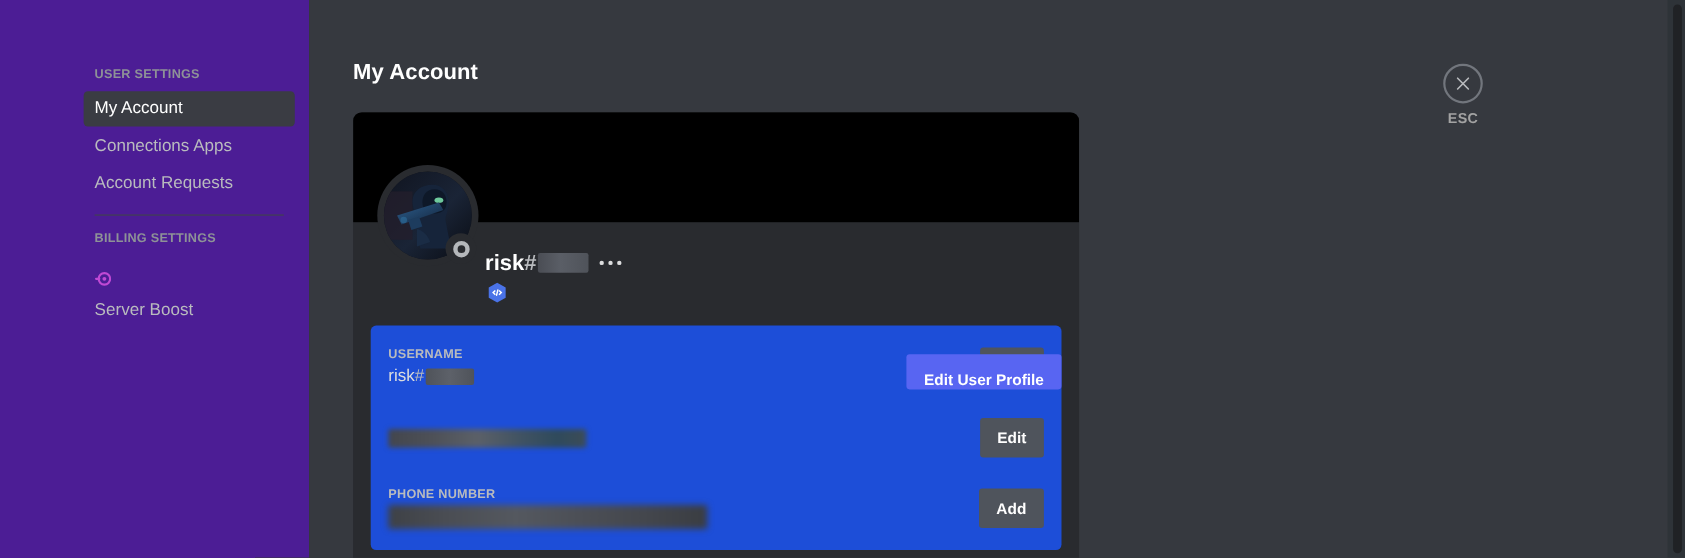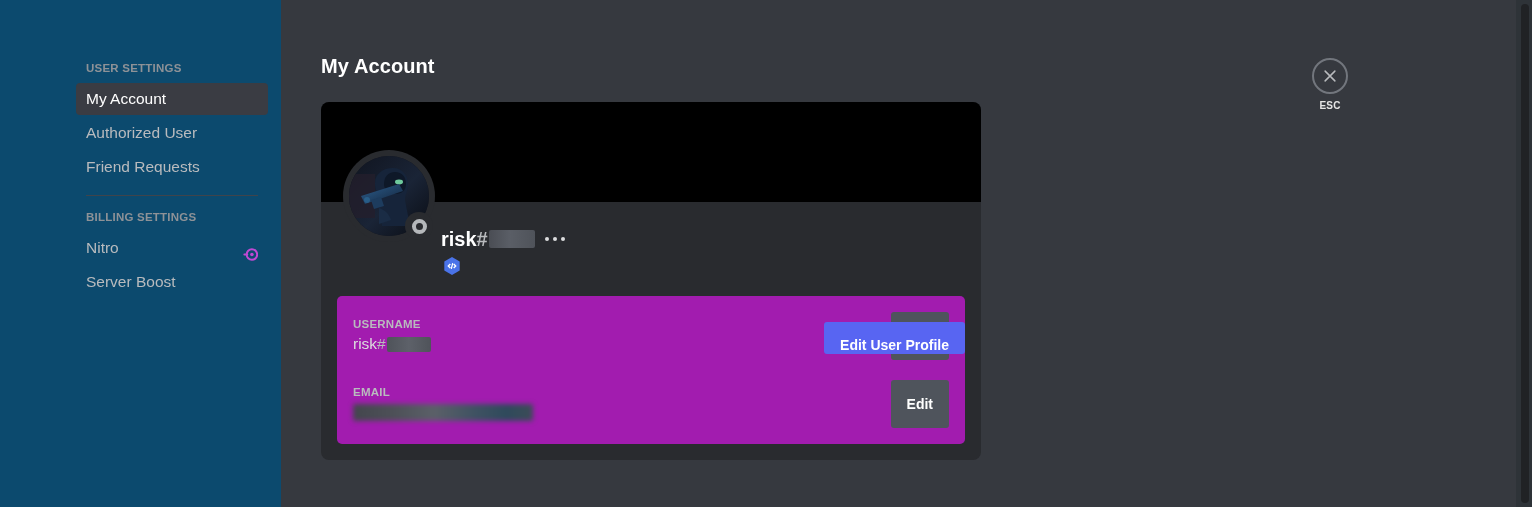--- a/index.html
+++ b/index.html
@@ -23,21 +23,21 @@
     display: flex;
     width: 1532px;
     height: 507px;
     position: relative;
   }
 
   
   .sidebar {
     width: 281px;
     height: 507px;
-    background: #0c4a6e;
+    background: #4c1d95;
     flex: 0 0 281px;
     padding-top: 60px;
     position: relative;
   }
   .sidebar-inner {
     width: 192px;
     margin-left: 76px;
   }
   .nav-header {
     font-size: 11.5px;
@@ -213,34 +213,34 @@
     line-height: 1;
   }
   .btn-primary {
     background: #5865f2;
     padding: 16px 16px;
     height: 32px;
     text-align: center;
   }
   .btn-secondary {
     background: #4f545c;
-    height: 48px;
+    height: 36px;
     min-width: 58px;
     padding: 0 16px;
   }
   .edit-profile-btn-wrap {
     position: absolute;
     right: 16px;
     top: 120px;
   }
 
   
   .fields-card {
     margin: 16px 16px 0 16px;
-    background: #a21caf;
+    background: #1d4ed8;
     border-radius: 5px;
     padding: 16px;
   }
   .field-row {
     display: flex;
     align-items: center;
     min-height: 44px;
     margin-bottom: 20px;
   }
   .field-row:last-child { margin-bottom: 0; }
@@ -300,23 +300,23 @@
     height: 36px;
     border-radius: 50%;
     border: 2px solid #72767d;
     display: flex;
     align-items: center;
     justify-content: center;
   }
   .esc-circle svg { display: block; }
   .esc-label {
     margin-top: 6px;
-    font-size: 10px;
-    font-weight: bold;
-    color: #e5e5e5;
+    font-size: 13px;
+    font-weight: bold;
+    color: #a3a3a3;
     letter-spacing: .02em;
   }
 
   
   .scrollbar-track {
     position: absolute;
     right: 0;
     top: 0;
     width: 16px;
     height: 507px;
@@ -339,32 +339,31 @@
 
   <nav class="sidebar">
     <div class="sidebar-inner">
 
       <div class="nav-header">USER SETTINGS</div>
 
       <div class="nav-item selected">
         <span class="label">My Account</span>
       </div>
       <div class="nav-item">
-        <span class="label">Authorized User</span>
+        <span class="label">Connections Apps</span>
       </div>
       <div class="nav-item">
-        <span class="label">Friend Requests</span>
+        <span class="label">Account Requests</span>
       </div>
 
       <div class="nav-divider"></div>
 
       <div class="nav-header">BILLING SETTINGS</div>
 
       <div class="nav-item">
-        <span class="label">Nitro</span>
         <span class="nitro-icon">
           <svg viewBox="0 0 16 16" width="15" height="15" aria-hidden="true">
             <circle cx="9.5" cy="8" r="5.6" fill="none" stroke="#c049d4" stroke-width="2.1"></circle>
             <circle cx="9.5" cy="8" r="1.9" fill="#c049d4"></circle>
             <rect x="0.4" y="6.9" width="5.2" height="2.1" rx="1" fill="#c049d4"></rect>
           </svg>
         </span>
       </div>
       <div class="nav-item">
         <span class="label">Server Boost</span>
@@ -452,28 +451,36 @@
               <span>risk</span>
               <span class="hash">#</span>
               <span class="redact-sm"></span>
             </div>
           </div>
           <button class="btn btn-secondary">Edit</button>
         </div>
 
         <div class="field-row">
           <div class="field-main">
-            <div class="field-label">EMAIL</div>
             <div class="field-value">
               <span class="blur-bar-email"></span>
             </div>
           </div>
           <button class="btn btn-secondary">Edit</button>
         </div>
 
+        <div class="field-row">
+          <div class="field-main">
+            <div class="field-label">PHONE NUMBER</div>
+            <div class="field-value">
+              <span class="blur-bar-phone"></span>
+            </div>
+          </div>
+          <button class="btn btn-secondary">Add</button>
+        </div>
 
       </div>
 
     </section>
 
     <div class="esc-wrap">
       <div class="esc-circle">
         <svg viewBox="0 0 24 24" width="18" height="18" aria-hidden="true">
           <path d="M5.5 5.5 L18.5 18.5 M18.5 5.5 L5.5 18.5" stroke="#b9bbbe" stroke-width="2" stroke-linecap="round"></path>
         </svg>

